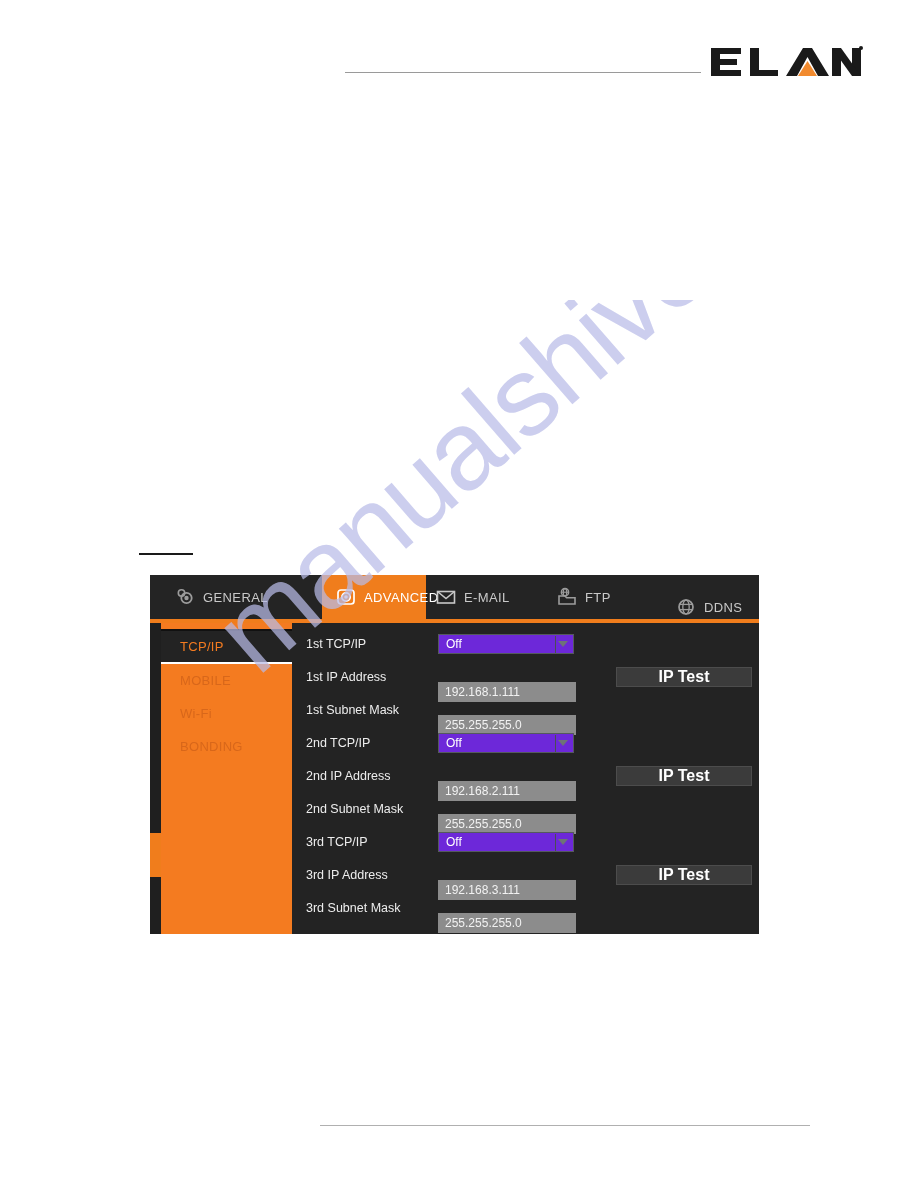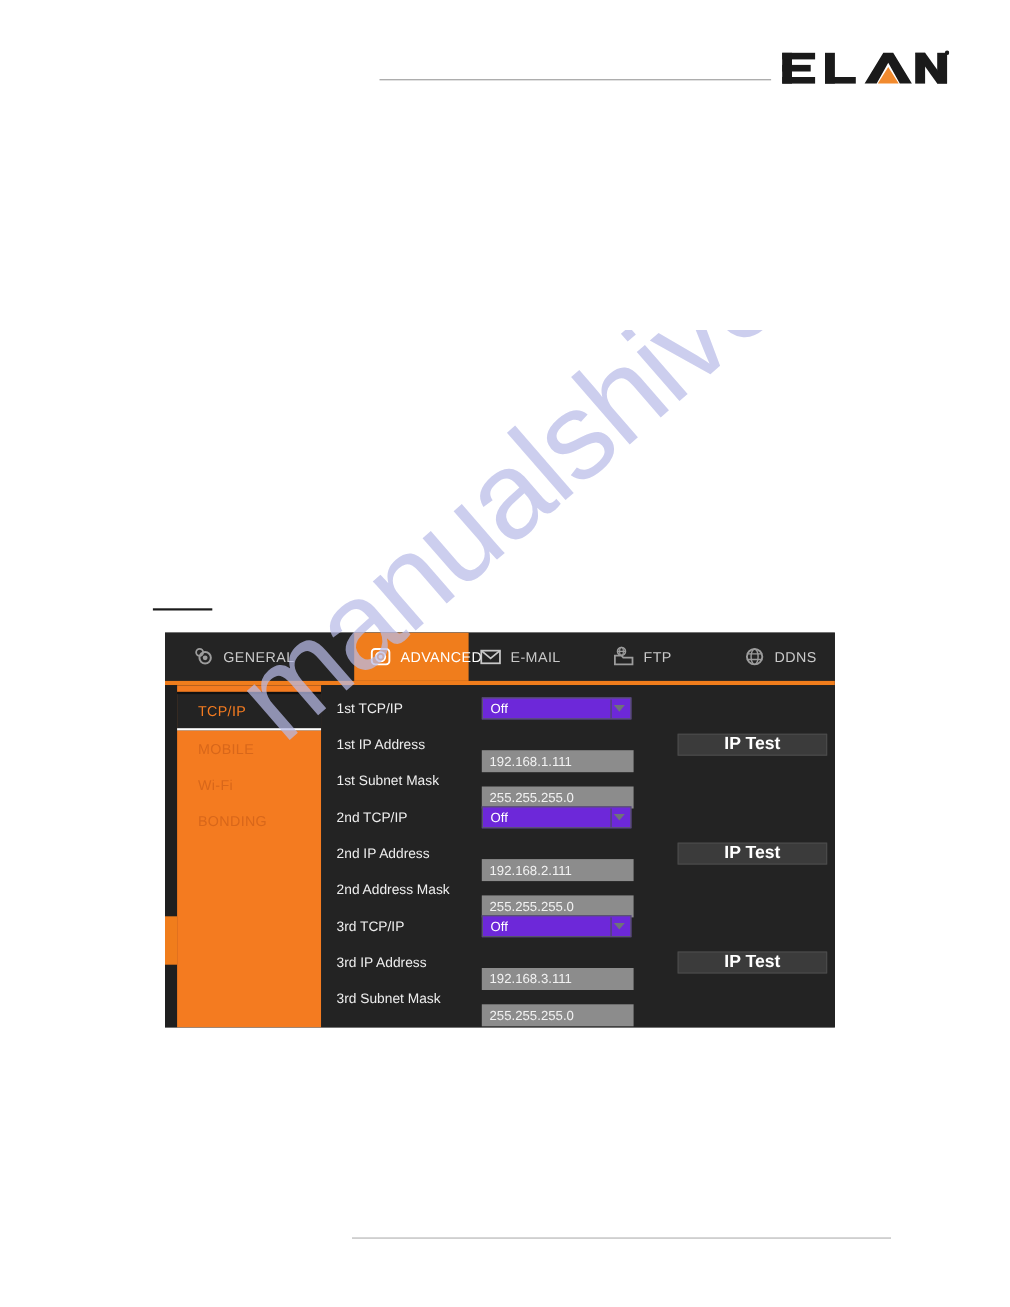--- a/index.html
+++ b/index.html
@@ -351,21 +351,21 @@
         <svg width="20" height="20" viewBox="0 0 20 20">
           <path d="M2 9h6l1.6 1.8H18V17H2z" fill="none" stroke="#9c9c9c" stroke-width="1.6"></path>
           <circle cx="8" cy="5.2" r="3.6" fill="none" stroke="#9c9c9c" stroke-width="1.5"></circle>
           <line x1="4.4" y1="5.2" x2="11.6" y2="5.2" stroke="#9c9c9c" stroke-width="1.1"></line>
           <ellipse cx="8" cy="5.2" rx="1.7" ry="3.6" fill="none" stroke="#9c9c9c" stroke-width="1.1"></ellipse>
         </svg>
       </span>
       <span class="tab-label">FTP</span>
     </div>
 
-    <div class="tab" style="left:512px;width:97px;">
+    <div class="tab" style="left:512px;width:97px;margin-top:10px;">
       <span class="tab-icon">
         <svg width="20" height="20" viewBox="0 0 20 20">
           <circle cx="10" cy="10" r="7" fill="none" stroke="#9c9c9c" stroke-width="1.7"></circle>
           <ellipse cx="10" cy="10" rx="3.2" ry="7" fill="none" stroke="#9c9c9c" stroke-width="1.3"></ellipse>
           <line x1="3" y1="7.4" x2="17" y2="7.4" stroke="#9c9c9c" stroke-width="1.3"></line>
           <line x1="3" y1="12.6" x2="17" y2="12.6" stroke="#9c9c9c" stroke-width="1.3"></line>
         </svg>
       </span>
       <span class="tab-label">DDNS</span>
     </div>
@@ -435,21 +435,21 @@
         <span class="row-label">2nd IP Address</span>
         <div class="field-text">
           <span>192.168.2.111</span>
         </div>
         <div class="btn-iptest">
           <span>IP Test</span>
         </div>
       </div>
 
       <div class="row" style="top:169px;">
-        <span class="row-label">2nd Address Mask</span>
+        <span class="row-label">2nd Subnet Mask</span>
         <div class="field-text">
           <span>255.255.255.0</span>
         </div>
       </div>
 
       <div class="row" style="top:202px;">
         <span class="row-label">3rd TCP/IP</span>
         <div class="field-select">
           <span>Off</span>
           <span class="select-caret-sep"></span>

